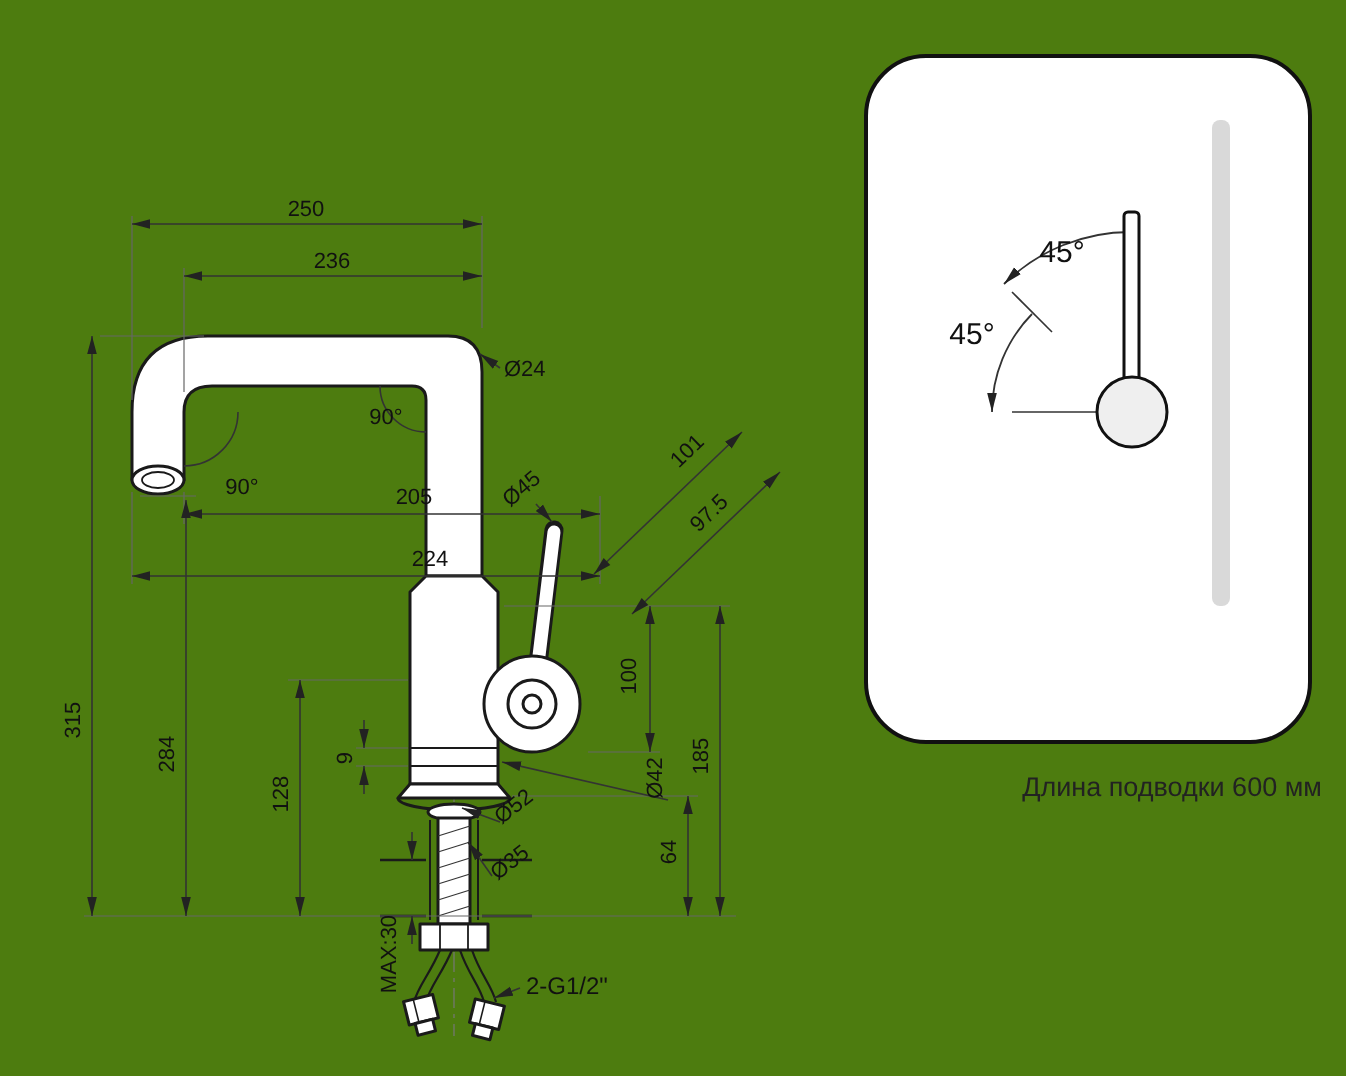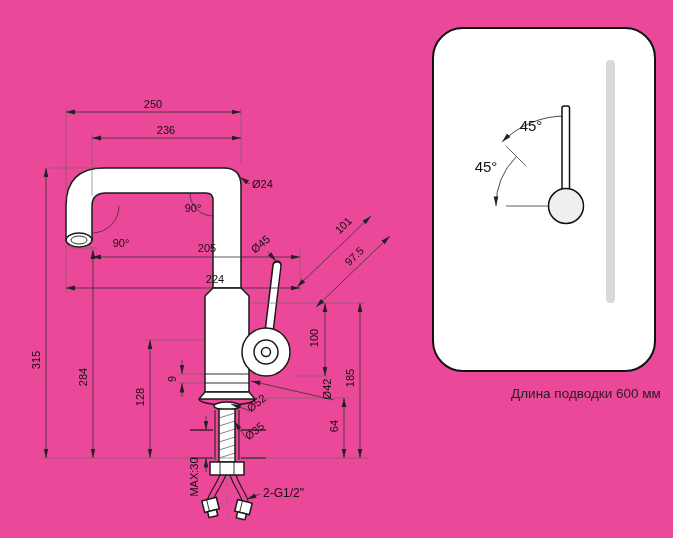--- a/index.html
+++ b/index.html
@@ -1,16 +1,16 @@
 <!DOCTYPE html>
 <html><head>
 <meta charset="utf-8">
 <style>
   html,body{margin:0;padding:0;background:#ffffff;}
-  .canvas{width:673px;height:538px;position:relative;background:#ec4899;overflow:hidden;
+  .canvas{width:673px;height:538px;position:relative;background:#4d7c0f;overflow:hidden;
           font-family:"Liberation Sans",sans-serif;}
   svg{display:block;}
   .t{font-family:"Liberation Sans",sans-serif;font-size:11px;fill:#111;}
   .t2{font-family:"Liberation Sans",sans-serif;font-size:12px;fill:#111;}
   .ang{font-family:"Liberation Sans",sans-serif;font-size:15px;fill:#111;}
   .cap{font-family:"Liberation Sans",sans-serif;font-size:13.5px;fill:#222;}
 </style>
 </head>
 <body>
 

